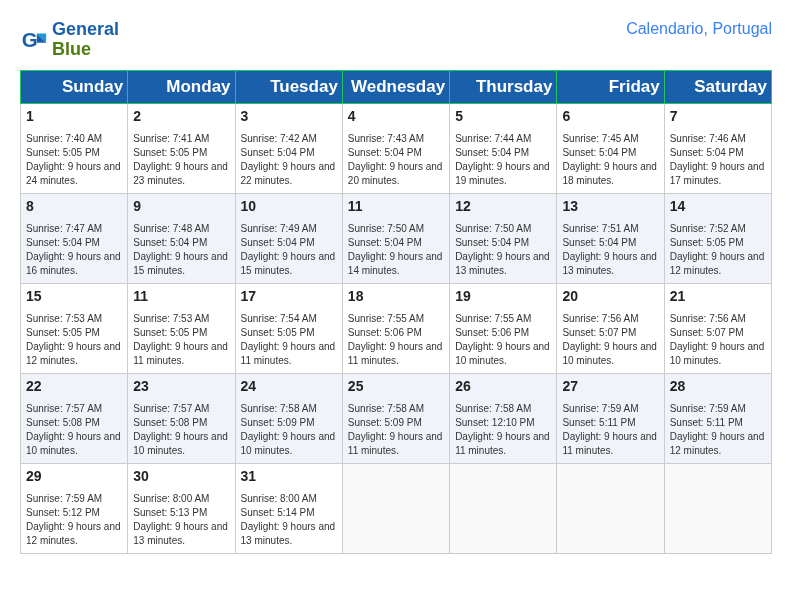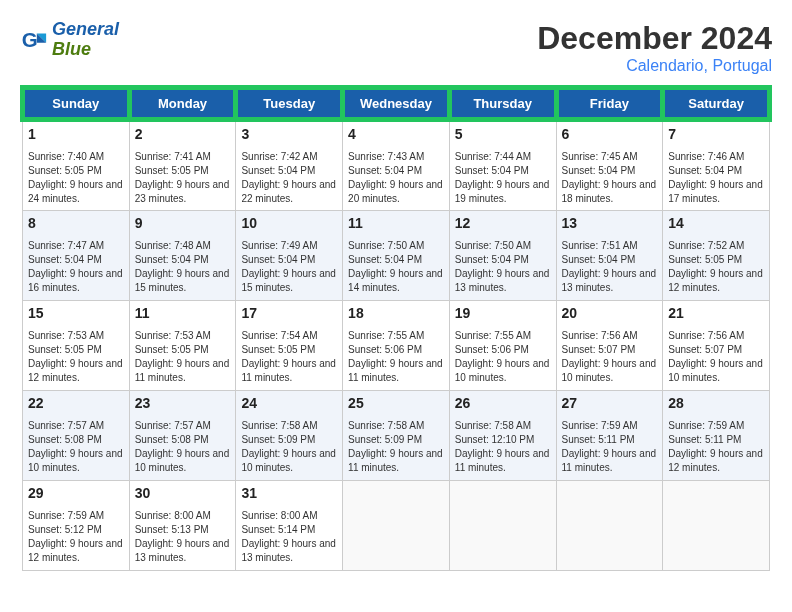--- a/index.html
+++ b/index.html
@@ -22,21 +22,20 @@
       gap: 4px;
     }
     .logo-text {
       font-size: 18px;
       font-weight: bold;
       color: #333;
       line-height: 1.1;
     }
     .logo-text span {
       color: #1a5faa;
-      font-style: italic;
     }
     .logo-icon {
       width: 28px;
       height: 28px;
     }
     .title-area {
       text-align: right;
     }
     .month-title {
       font-size: 32px;
@@ -51,24 +50,24 @@
       width: 100%;
       border-collapse: collapse;
       table-layout: fixed;
     }
     thead tr {
       background: #1a5faa;
       color: #fff;
     }
     thead th {
       padding: 6px 4px;
-      font-size: 13px;
+      font-size: 17px;
       font-weight: bold;
-      text-align: center;
-      border: 5px solid #22c55e;
+      text-align: right;
+      border: 1px solid #22c55e;
     }
     tbody tr {
       vertical-align: top;
     }
     tbody tr:nth-child(odd) {
       background: #fff;
     }
     tbody tr:nth-child(even) {
       background: #f0f4fa;
     }
@@ -105,21 +104,20 @@
       <text x="2" y="22" font-size="22" fill="#1a5faa" font-family="Arial" font-weight="bold">G</text>
       <polygon points="18,8 28,8 28,18" fill="#1a9ad6"></polygon>
       <polygon points="18,8 28,18 18,18" fill="#1a5faa"></polygon>
     </svg>
     <div class="logo-text">
       <span style="color:#1a5faa">General</span><br>
       <span style="color:#4d7c0f">Blue</span>
     </div>
   </div>
   <div class="title-area">
-    <div class="month-title">December 2024</div>
     <div class="subtitle">Calendario, Portugal</div>
   </div>
 </div>
 
 <table>
   <thead>
     <tr>
       <th>Sunday</th>
       <th>Monday</th>
       <th>Tuesday</th>

